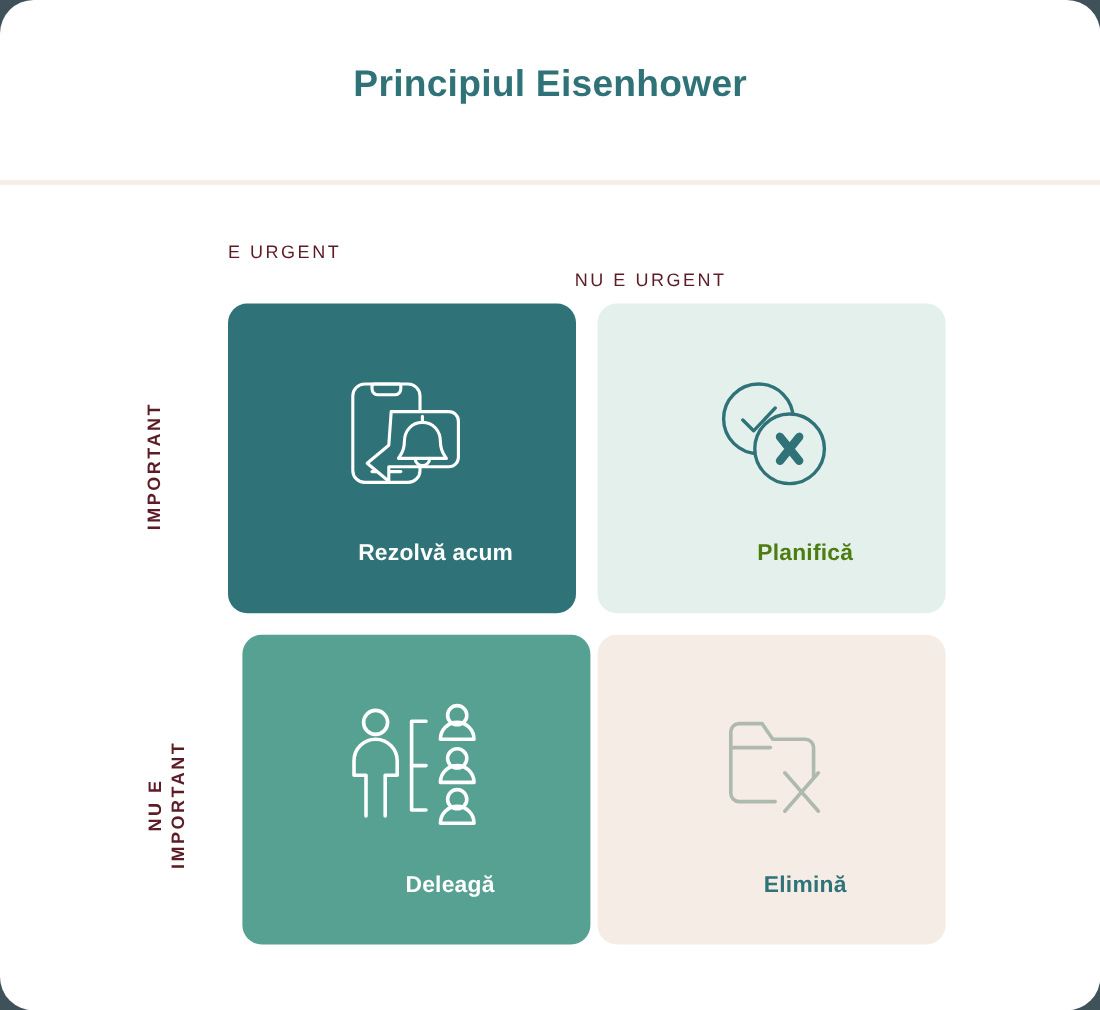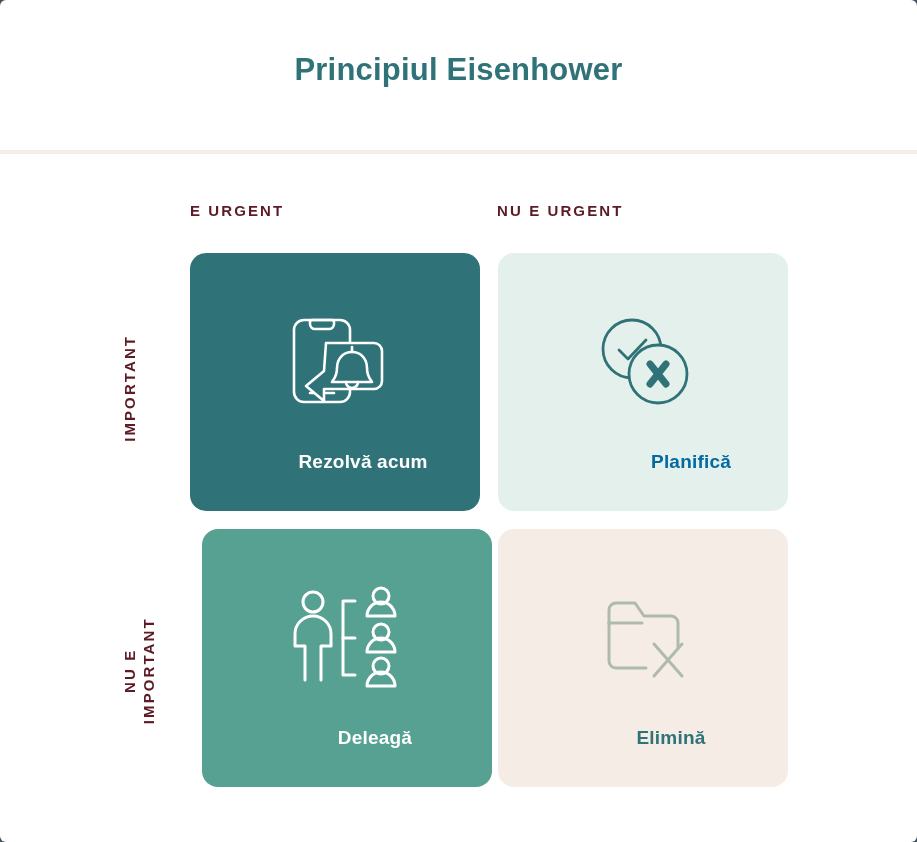--- a/index.html
+++ b/index.html
@@ -13,21 +13,21 @@
     font-family: "Liberation Sans", sans-serif;
     overflow: hidden;
   }
   .page-card {
     position: absolute;
     left: 0;
     top: 0;
     width: 917px;
     height: 842px;
     background: #FFFFFF;
-    border-radius: 6px;
+    border-radius: 28px;
     box-sizing: border-box;
     overflow: hidden;
   }
 
   
   .header {
     position: absolute;
     left: 0;
     top: 0;
     width: 917px;
@@ -60,27 +60,27 @@
     left: 0;
     top: 152px;
     width: 917px;
     height: 690px;
   }
 
   .col-header {
     position: absolute;
     top: 50px;
     font-size: 15px;
-    font-weight: bold;
+    font-weight: normal;
     letter-spacing: 2.1px;
     color: #5C1B25;
     white-space: nowrap;
   }
   .col-header.urgent      { left: 190px; }
-  .col-header.not-urgent  { left: 497px; }
+  .col-header.not-urgent  { left: 479px; margin-top: 23px; }
 
   .row-header {
     position: absolute;
     font-size: 15px;
     font-weight: bold;
     letter-spacing: 2.1px;
     color: #5C1B25;
     white-space: nowrap;
     transform: rotate(-90deg);
     transform-origin: center center;
@@ -127,21 +127,21 @@
     left: 0;
     bottom: 38px;
     width: 290px;
     text-align: center;
     font-size: 19px;
     font-weight: bold;
     letter-spacing: 0.2px;
     padding-left: 28px;
   }
   .quad.q1 .quad-label { color: #FFFFFF; }
-  .quad.q2 .quad-label { color: #0369a1; margin-left: 20px; }
+  .quad.q2 .quad-label { color: #4d7c0f; }
   .quad.q3 .quad-label { color: #FFFFFF; }
   .quad.q4 .quad-label { color: #2F7378; }
 </style>
 </head>
 <body>
 
 <div class="page-card">
 
   <div class="header">
     <div class="page-title">Principiul Eisenhower</div>

